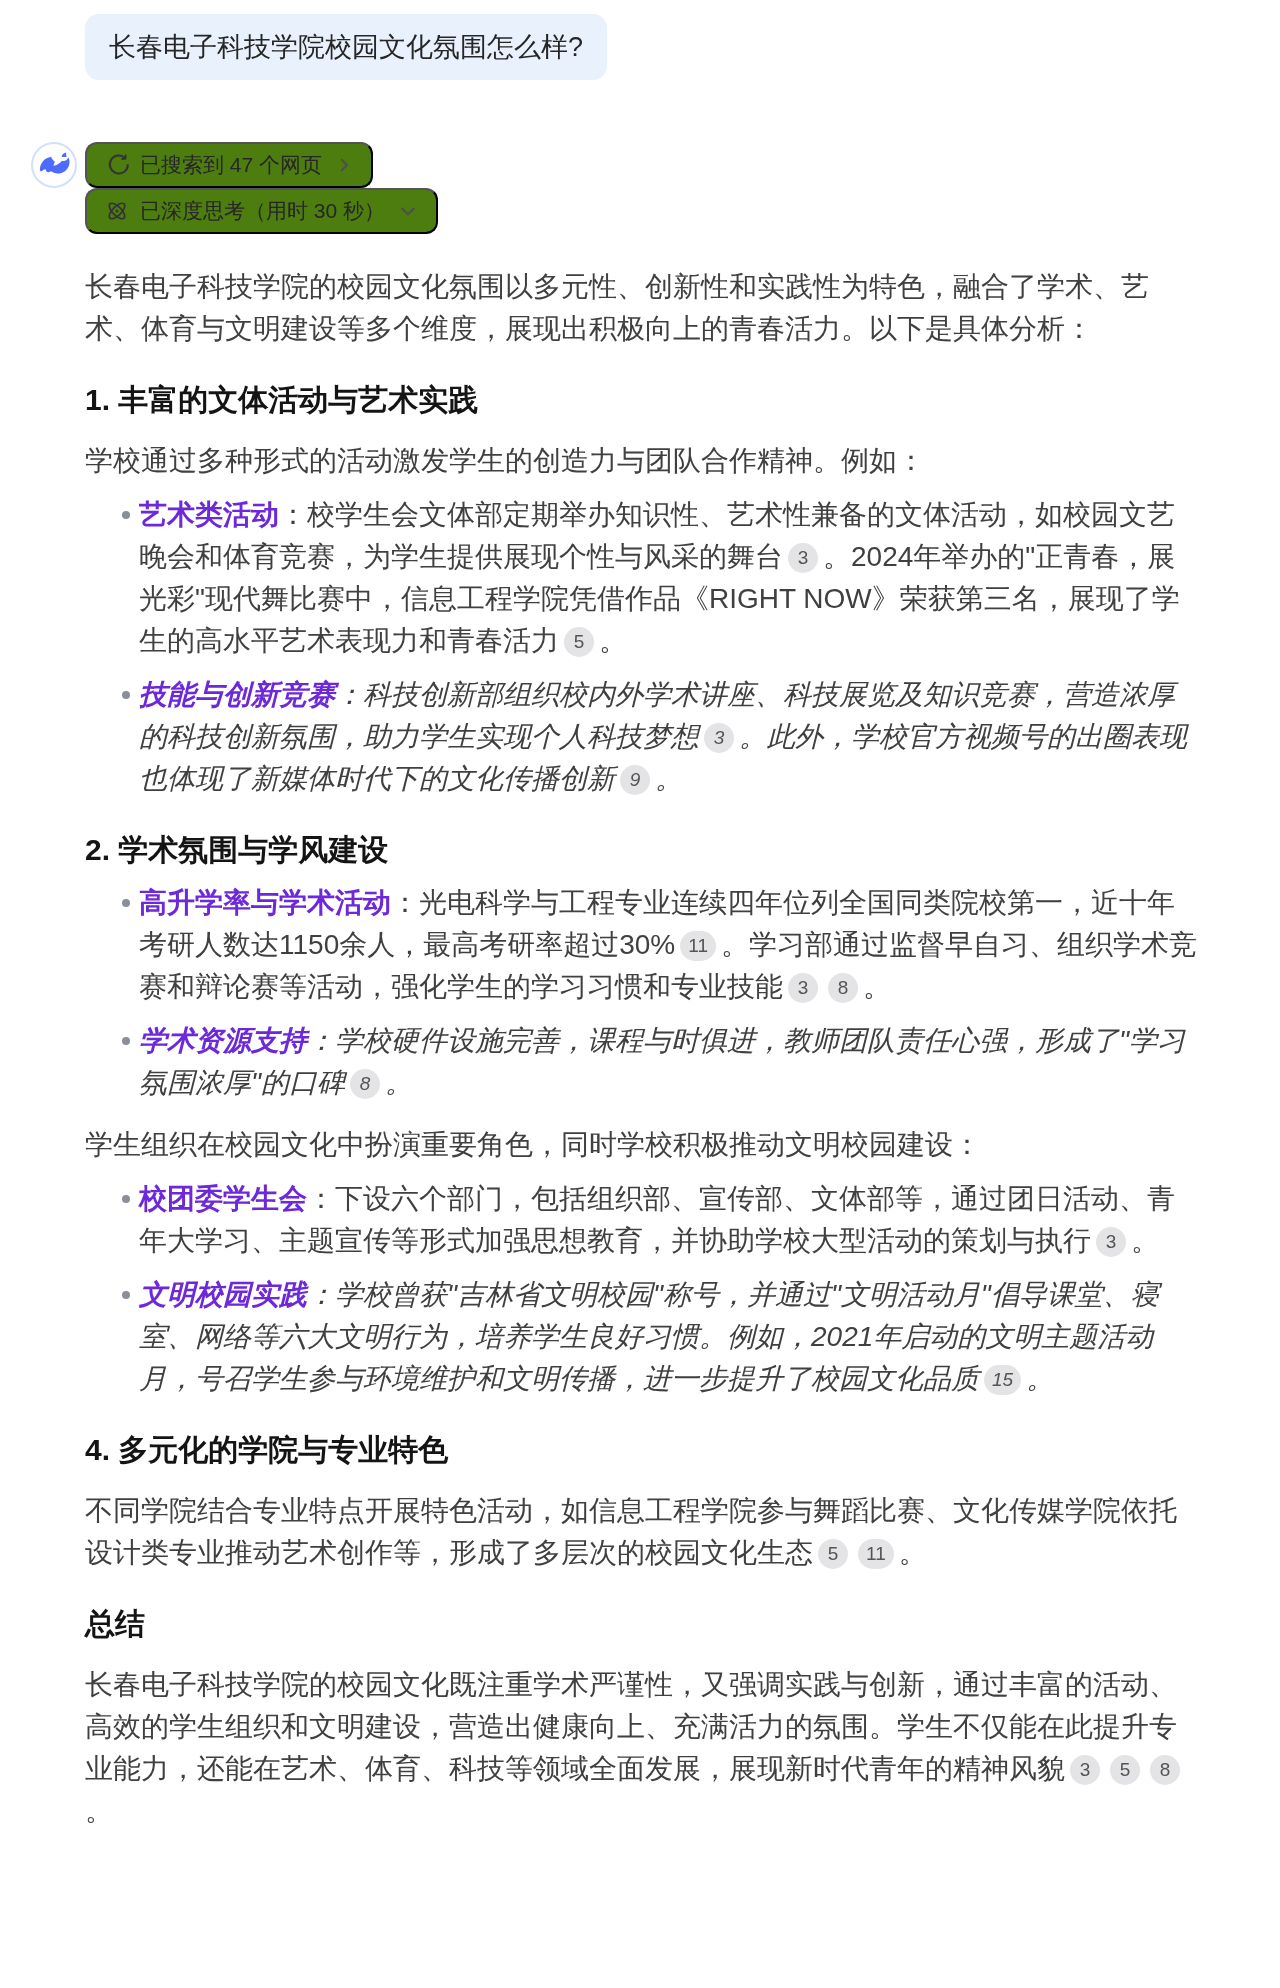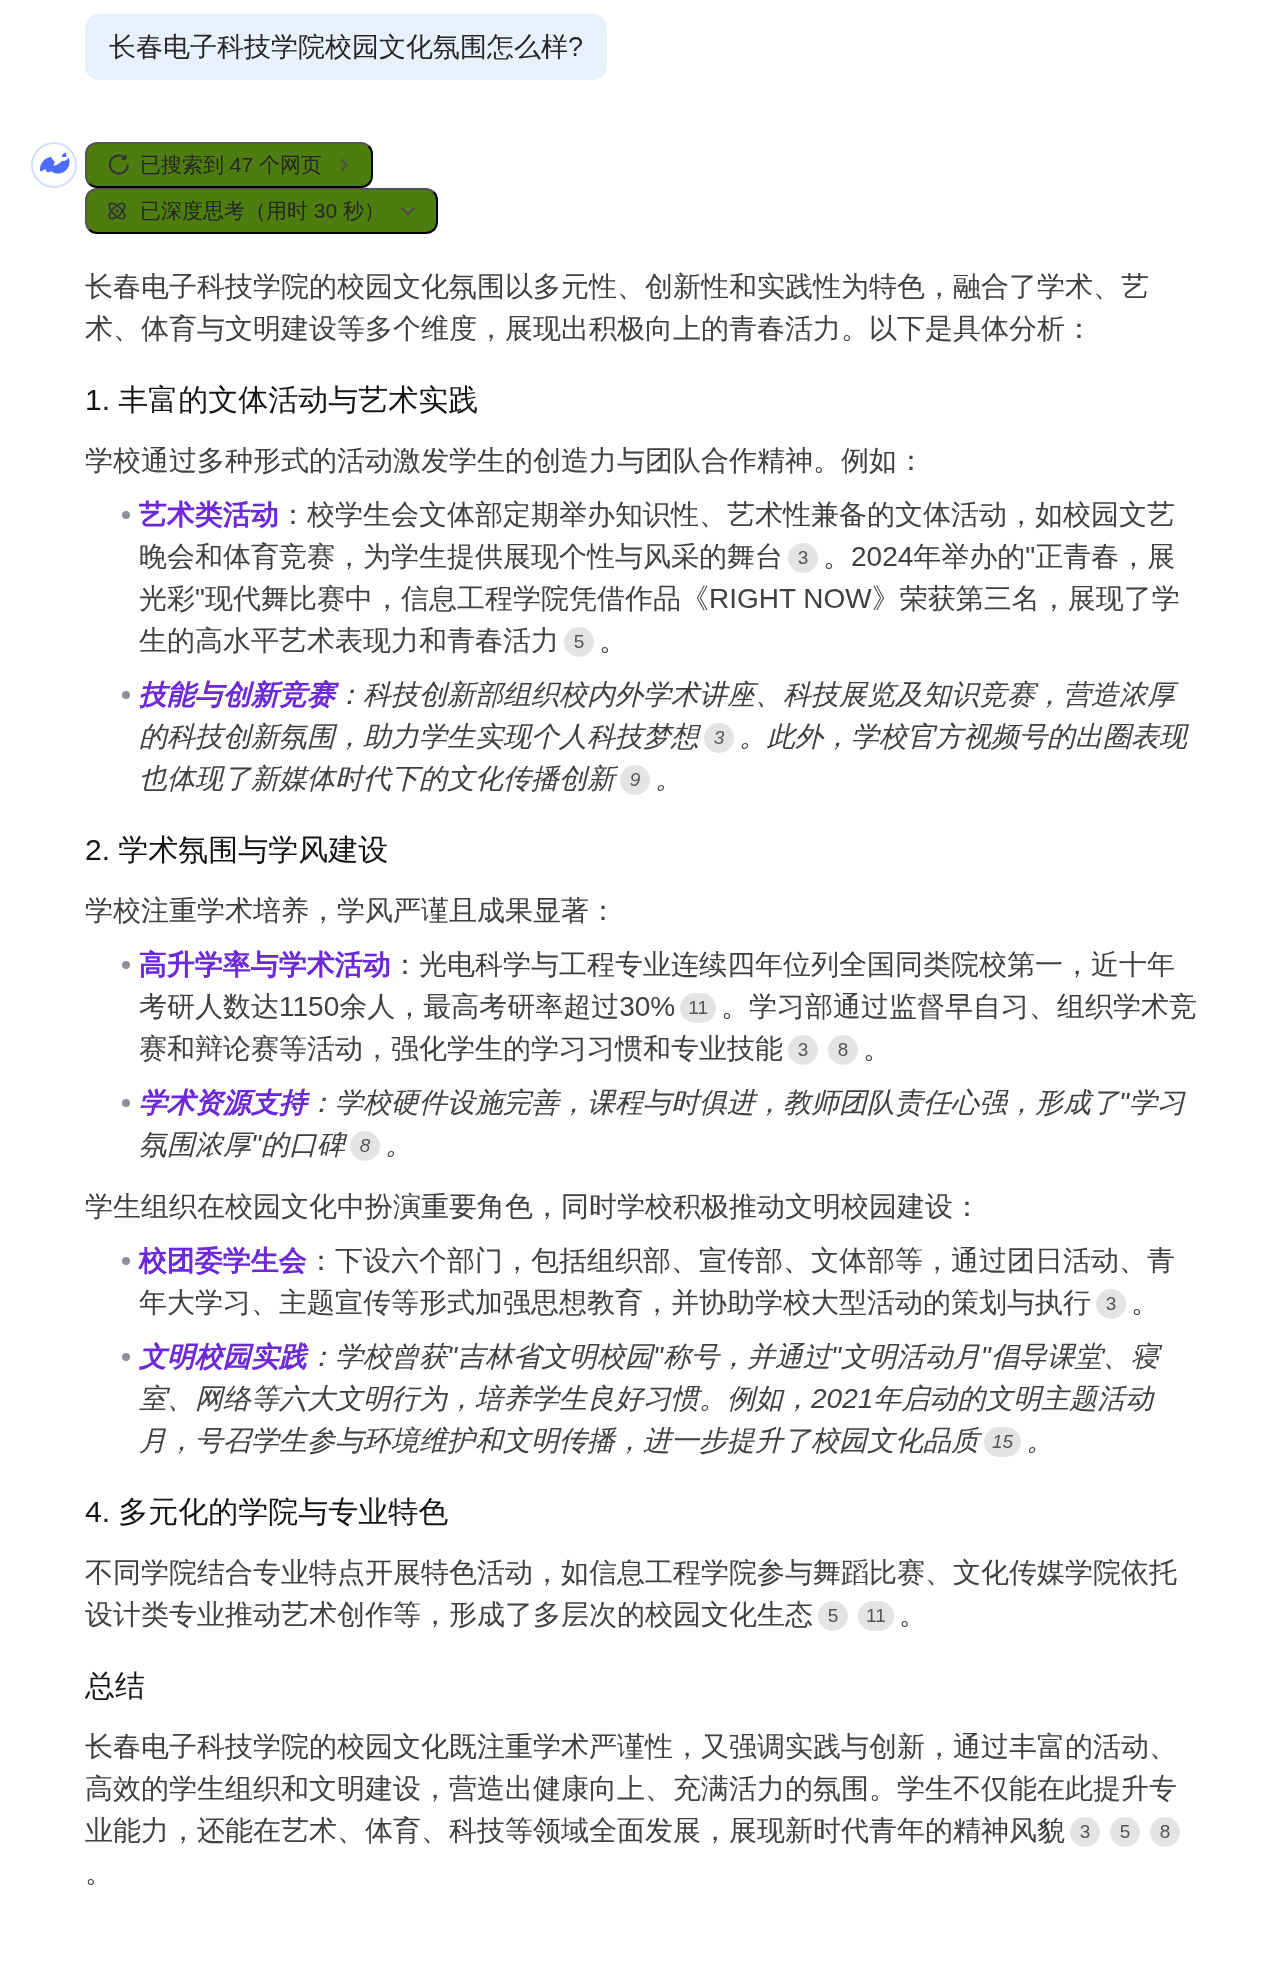--- a/index.html
+++ b/index.html
@@ -40,21 +40,21 @@
     background:#4d7c0f;border-radius:12px;
     font-size:21px;color:#262626;
     cursor:pointer;user-select:none;
   }
   .chip svg{display:block;}
   .chip .chev{margin-left:2px;}
 
   .md{max-width:1112px;}
   .md p{margin:20px 0 0;font-size:28px;line-height:42px;color:#404040;}
   .md p.intro{margin-top:32px;}
-  .md h3{margin:30px 0 0;font-size:30px;line-height:40px;font-weight:400;color:#141414;}
+  .md h3{margin:30px 0 0;font-size:30px;line-height:40px;font-weight:700;color:#141414;}
   .md ul{list-style:none;margin:12px 0 0;padding:0;}
   .md li{
     position:relative;padding-left:54px;
     font-size:28px;line-height:42px;color:#404040;
   }
   .md li + li{margin-top:12px;font-style:italic;}
   .md li::before{
     content:"";position:absolute;left:37px;top:17px;
     width:8px;height:8px;border-radius:50%;background:#8a8f98;
   }
@@ -140,21 +140,20 @@
     <div class="md">
       <p class="intro">长春电子科技学院的校园文化氛围以多元性、创新性和实践性为特色，融合了学术、艺术、体育与文明建设等多个维度，展现出积极向上的青春活力。以下是具体分析：</p>
       <div id="sections">
           <h3>1. 丰富的文体活动与艺术实践</h3>
           <p>学校通过多种形式的活动激发学生的创造力与团队合作精神。例如：</p>
           <ul>
             <li><strong>艺术类活动</strong>：校学生会文体部定期举办知识性、艺术性兼备的文体活动，如校园文艺晚会和体育竞赛，为学生提供展现个性与风采的舞台<span class="cite">3</span>。2024年举办的"正青春，展光彩"现代舞比赛中，信息工程学院凭借作品《RIGHT NOW》荣获第三名，展现了学生的高水平艺术表现力和青春活力<span class="cite">5</span>。</li>
             <li><strong>技能与创新竞赛</strong>：科技创新部组织校内外学术讲座、科技展览及知识竞赛，营造浓厚的科技创新氛围，助力学生实现个人科技梦想<span class="cite">3</span>。此外，学校官方视频号的出圈表现也体现了新媒体时代下的文化传播创新<span class="cite">9</span>。</li>
           </ul>
           <h3>2. 学术氛围与学风建设</h3>
-          <p>学校注重学术培养，学风严谨且成果显著：</p>
           <ul>
             <li><strong>高升学率与学术活动</strong>：光电科学与工程专业连续四年位列全国同类院校第一，近十年考研人数达1150余人，最高考研率超过30%<span class="cite">11</span>。学习部通过监督早自习、组织学术竞赛和辩论赛等活动，强化学生的学习习惯和专业技能<span class="cite">3</span><span class="cite">8</span>。</li>
             <li><strong>学术资源支持</strong>：学校硬件设施完善，课程与时俱进，教师团队责任心强，形成了"学习氛围浓厚"的口碑<span class="cite">8</span>。</li>
           </ul>
           <p>学生组织在校园文化中扮演重要角色，同时学校积极推动文明校园建设：</p>
           <ul>
             <li><strong>校团委学生会</strong>：下设六个部门，包括组织部、宣传部、文体部等，通过团日活动、青年大学习、主题宣传等形式加强思想教育，并协助学校大型活动的策划与执行<span class="cite">3</span>。</li>
             <li><strong>文明校园实践</strong>：学校曾获"吉林省文明校园"称号，并通过"文明活动月"倡导课堂、寝室、网络等六大文明行为，培养学生良好习惯。例如，2021年启动的文明主题活动月，号召学生参与环境维护和文明传播，进一步提升了校园文化品质<span class="cite">15</span>。</li>
           </ul>
           <h3>4. 多元化的学院与专业特色</h3>

